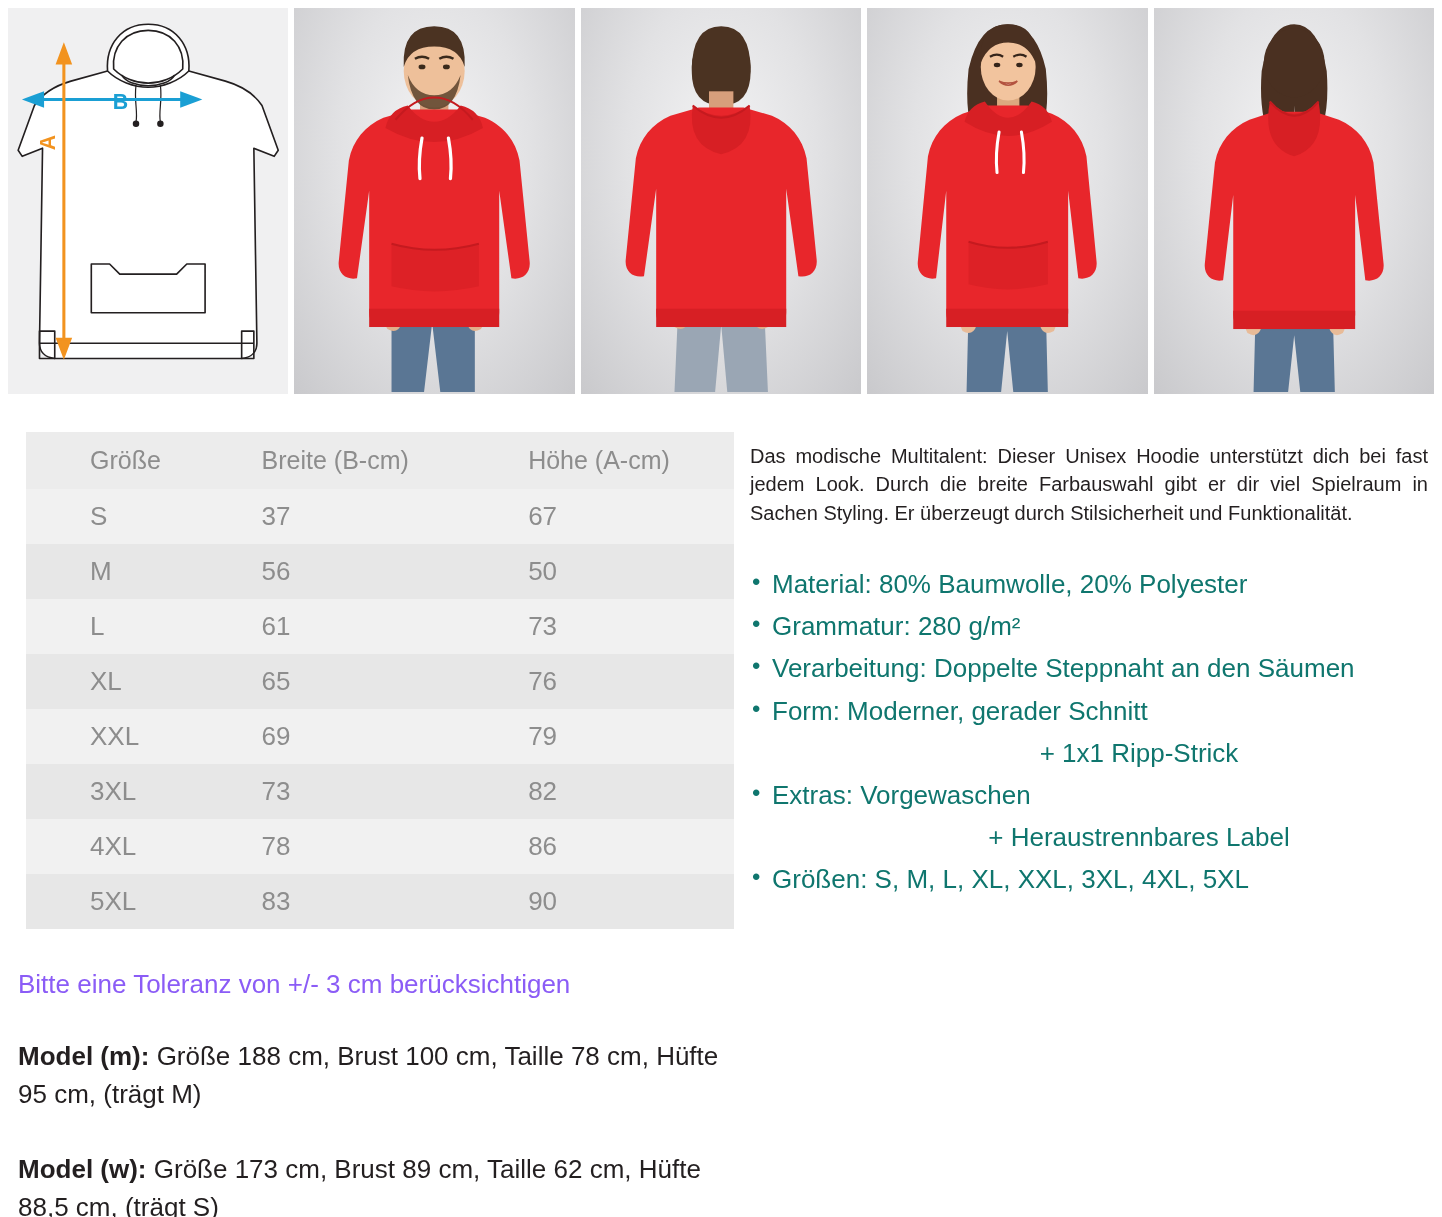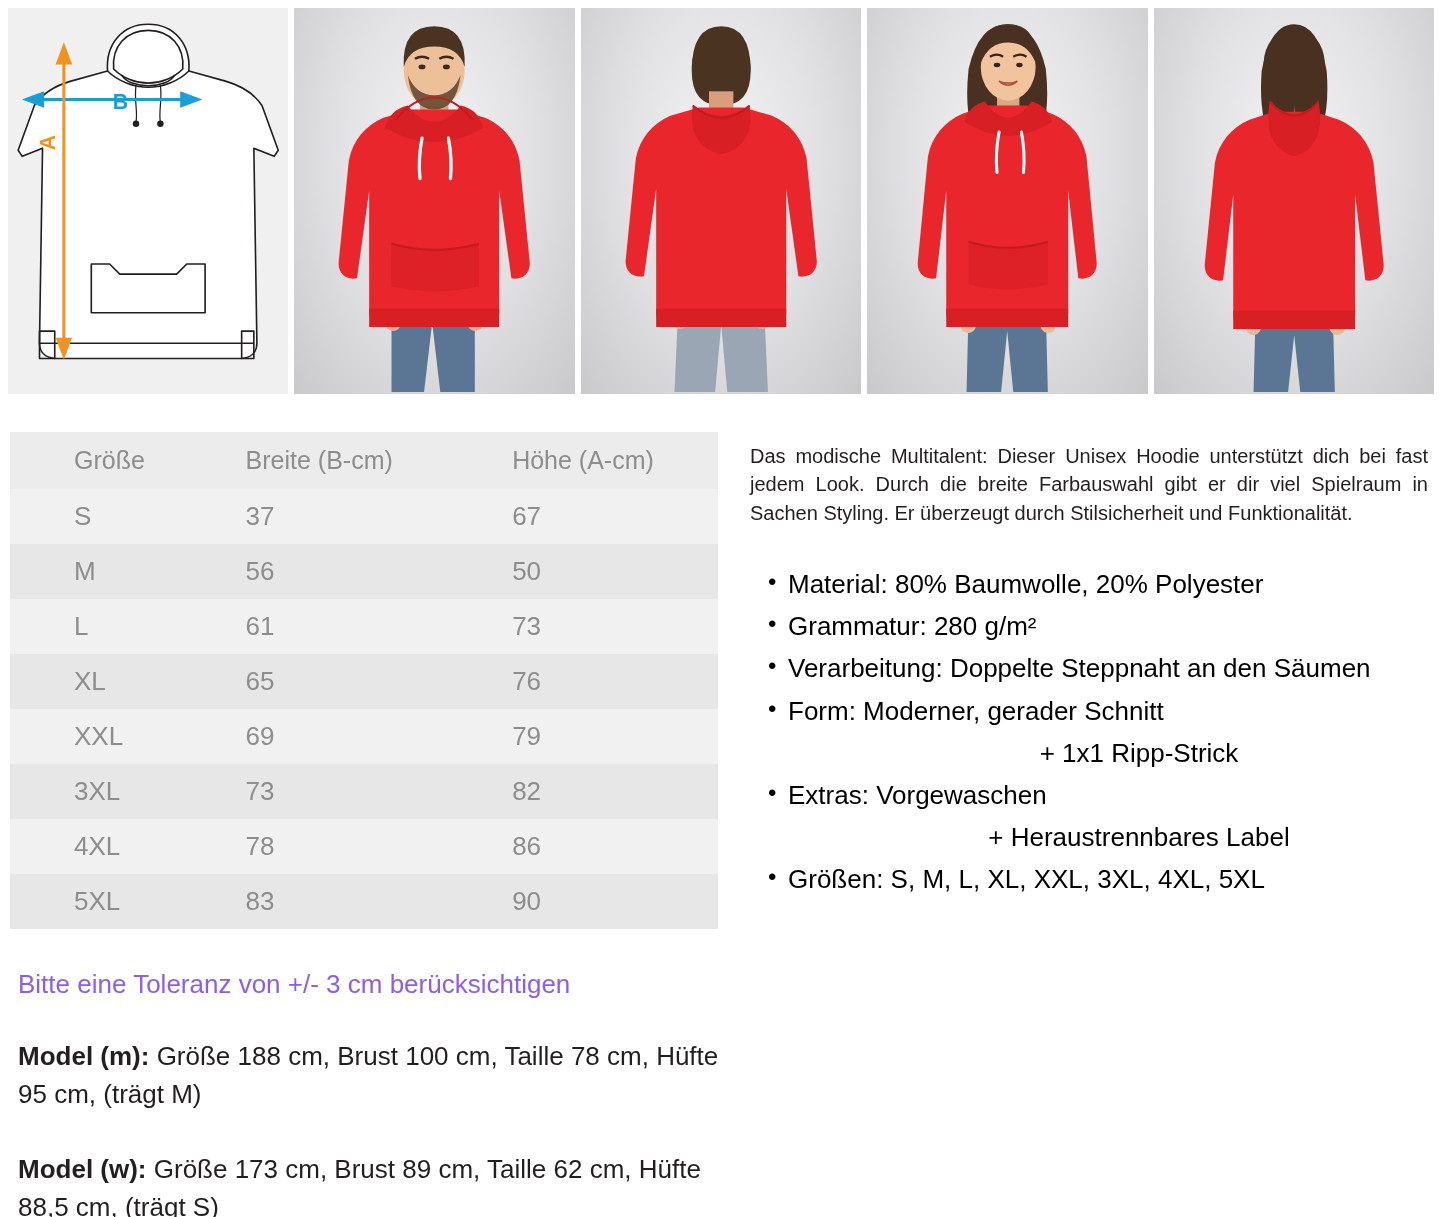--- a/index.html
+++ b/index.html
@@ -47,20 +47,21 @@
     gap: 28px;
   }
   .left-col { width: 712px; flex: none; }
   .right-col { flex: 1 1 auto; padding-top: 10px; }
 
   table.size-table {
     width: 708px;
     border-collapse: collapse;
     font-size: 25px;
     color: #8d8d8d;
+    margin-left: 16px;
   }
   table.size-table th {
     font-weight: normal;
     text-align: left;
     padding: 14px 0 14px 64px;
     background: #ececec;
     color: #8d8d8d;
     font-size: 25px;
   }
   table.size-table td {
@@ -89,24 +90,24 @@
   .desc {
     font-size: 20px;
     line-height: 1.42;
     text-align: justify;
     color: #231f20;
     margin: 0 0 36px 0;
     max-width: 678px;
   }
   ul.features {
     list-style: none;
-    margin: 16px; padding: 0;
+    margin: 0; padding: 0;
     font-size: 26px;
     line-height: 1.62;
-    color: #000000;
+    color: #0f766e;
   }
   ul.features li {
     position: relative;
     padding-left: 22px;
   }
   ul.features li::before {
     content: "\2022";
     position: absolute;
     left: 2px; top: 0;
     font-size: 24px;

